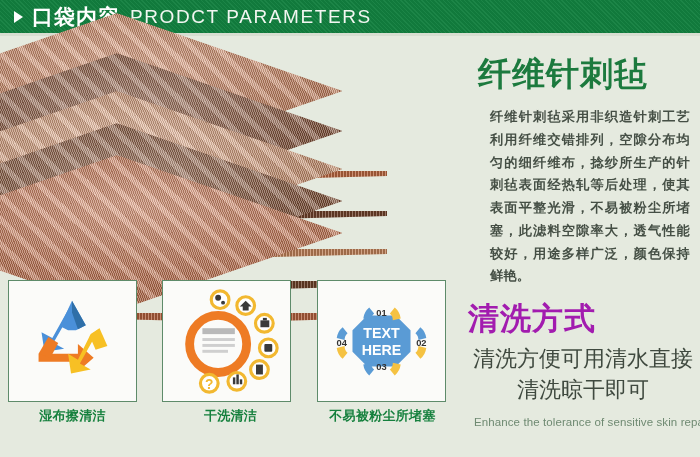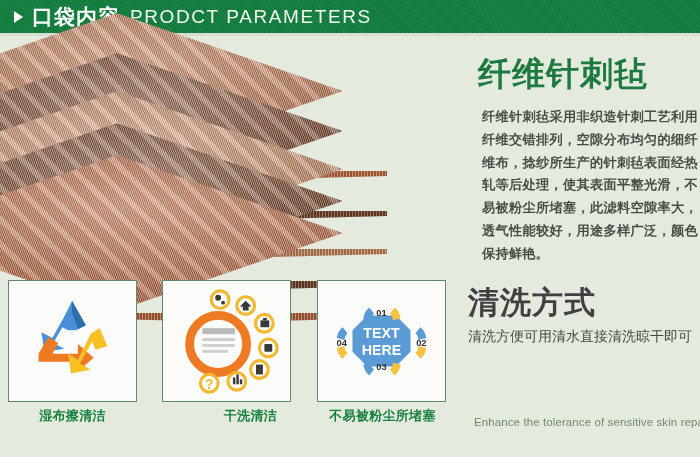--- a/index.html
+++ b/index.html
@@ -124,43 +124,44 @@
     line-height: 1.1;
     letter-spacing: 1px;
     margin: 0 0 14px 0;
   }
   .product-desc {
     color: #454f45;
     font-size: 13.2px;
     font-weight: bold;
     line-height: 1.72;
     letter-spacing: 0.2px;
-    margin: 4px;
+    margin: 12px;
     text-align: justify;
   }
   .wash-block {
     position: absolute;
     left: 468px;
     top: 286px;
     width: 230px;
   }
   .wash-title {
-    color: #404040;
+    color: #a21caf;
     font-size: 31px;
     font-weight: bold;
     line-height: 1.1;
     letter-spacing: 1px;
-    margin: 0 0 7px 0;
+    margin: 16px 0 7px 0;
   }
   .wash-desc {
     color: #3f493f;
-    font-size: 14px;
+    font-size: 22px;
     font-weight: normal;
     line-height: 1.42;
     margin: 0;
+    text-align: center;
   }
   .tagline {
     position: absolute;
     left: 474px;
     top: 416px;
     color: #6f8a72;
     font-size: 11.5px;
     font-weight: normal;
     letter-spacing: 0.1px;
     white-space: nowrap;
@@ -186,21 +187,21 @@
     top: 407px;
     width: 129px;
     text-align: center;
     color: #15803d;
     font-size: 13px;
     font-weight: bold;
     letter-spacing: 0.3px;
     white-space: nowrap;
   }
   .cap-1 { left: 8px; }
-  .cap-2 { left: 148px; text-align: right; }
+  .cap-2 { left: 166px; }
   .cap-3 { left: 310px; width: 145px; }
 </style>
 </head>
 <body>
 
 <div class="banner">
   <span class="banner-arrow"></span>
   <span class="banner-cn">口袋内容</span>
   <span class="banner-en">PRODCT PARAMETERS</span>
 </div>

